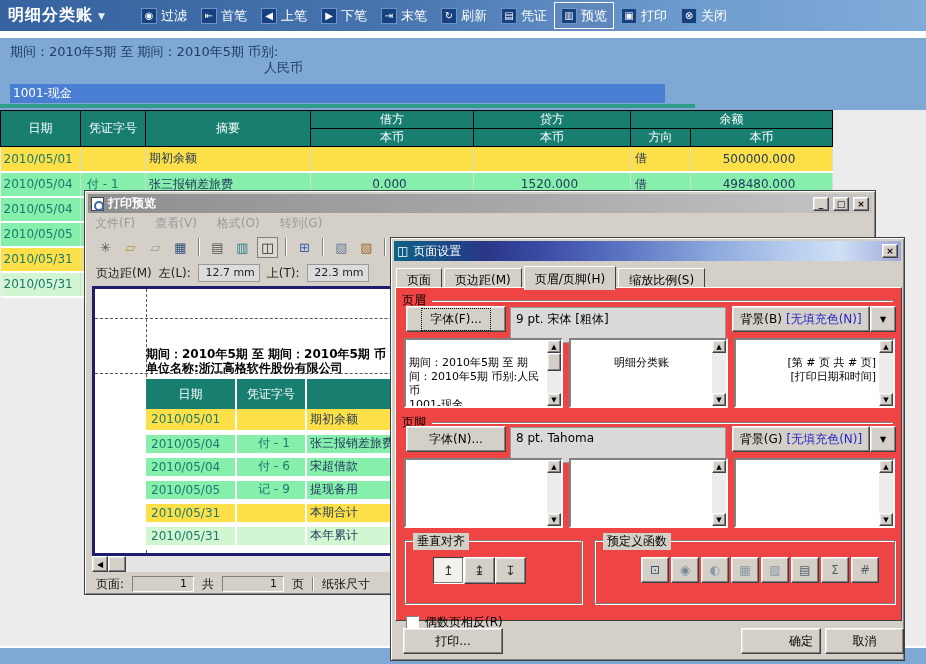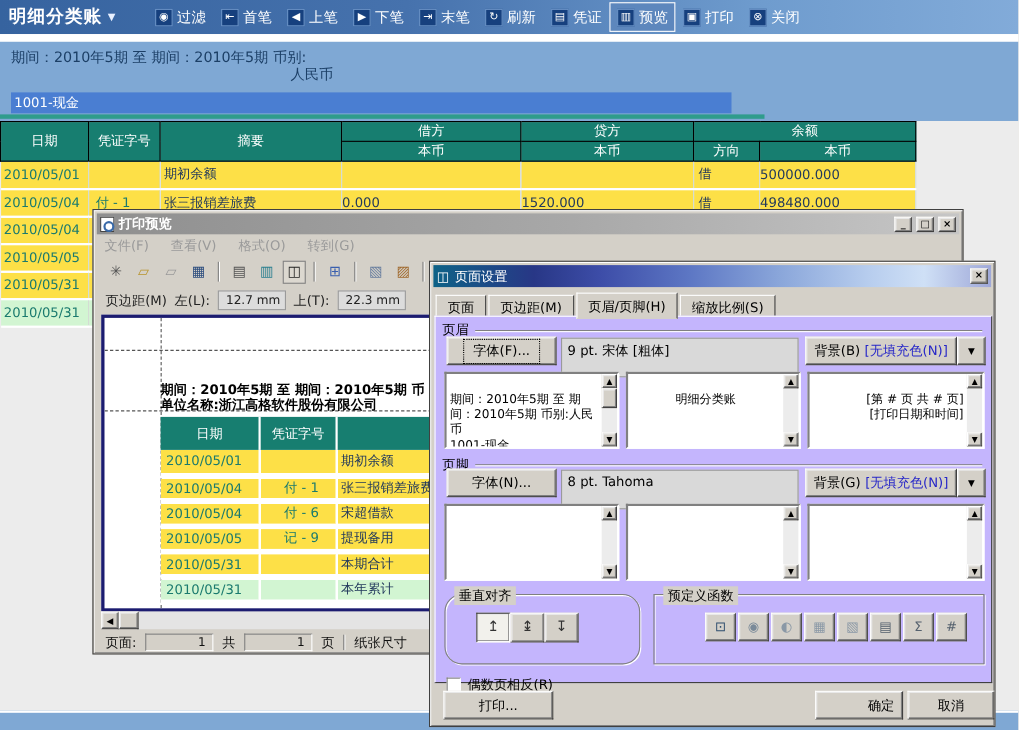--- a/index.html
+++ b/index.html
@@ -30,24 +30,24 @@
   .teal-strip { position:absolute; left:0; top:66px; width:695px; height:4px; background:#2f9c8c; }
 
   
   .ledger { position:absolute; left:0; top:110px; }
   table.lg { border-collapse:collapse; table-layout:fixed; width:832px; }
   table.lg th { background:#177e70; color:#fff; font-weight:normal; font-size:12px; border:1px solid #000; height:16px; }
   table.lg td { font-size:12px; height:25px; border-right:1px solid #d4dcd4; border-bottom:2px solid #ffffff; overflow:hidden; white-space:nowrap; }
   td.c-date { color:#1a7a6e; padding-left:3px; }
   td.c-vou  { color:#1a7a6e; padding-left:6px; }
   td.c-sum  { color:#22395c; padding-left:3px; }
-  td.c-num  { color:#22395c; text-align:left; padding-right:5px; }
+  td.c-num  { color:#22395c; text-align:center; padding-right:5px; }
   td.c-dir  { color:#22395c; padding-left:4px; }
   tr.row-yellow td { background:#fde047; }
-  tr.row-gray td   { background:#fde047; }
+  tr.row-gray td   { background:#86efac; }
   tr.row-green td  { background:#d2f5d2; }
 
   .bottom-strip { position:absolute; left:0; top:646px; width:926px; height:18px; background:#7fa8d4; border-top:2px solid #fff; }
 
   
   .btn3d { background:#d4d0c8; border:1px solid; border-color:#ffffff #404040 #404040 #ffffff;
     box-shadow:inset -1px -1px 0 #808080, inset 1px 1px 0 #e8e8e8;
     display:flex; align-items:center; justify-content:center; font-size:12px; color:#000; cursor:default; }
 
   
@@ -99,21 +99,21 @@
   .ps-title { position:absolute; left:3px; top:3px; right:3px; height:20px;
     background:linear-gradient(90deg,#0e6287 0%,#283786 18%,#3d4da8 30%,#5d77c4 46%,#8aa6da 62%,#b7cdee 78%,#cfe0f6 88%,#9fa8d8 100%);
     display:flex; align-items:center; gap:5px; padding:0 3px; }
   .ps-title .ttext { color:#fff; font-weight:normal; font-size:12px; flex:1; }
   .book-ico { color:#fff; font-size:12px; }
   .ps-tabs { position:absolute; left:5px; top:29px; height:22px; display:flex; align-items:flex-end; }
   .tab { padding:3px 10px 3px 10px; border:1px solid; border-color:#fff #404040 #d4d0c8 #fff; background:#d4d0c8;
     font-size:12px; margin-right:2px; height:21px; }
   .tab.active { height:24px; position:relative; top:1px; z-index:3; padding-top:4px; border-bottom:1px solid #d4d0c8;margin-top:40px; }
   .ps-page { position:absolute; left:4px; top:49px; width:507px; height:334px; border:1px solid;
-    border-color:#fff #404040 #404040 #fff; background:#c4b5fd; }
+    border-color:#fff #404040 #404040 #fff; background:#ef4444; }
 
   .grp-label { position:absolute; font-size:12px; color:#000; display:flex; align-items:center; gap:6px; }
   .grp-label .rule { height:2px; border-top:1px solid #808080; border-bottom:1px solid #fff; }
 
   .fontbtn { position:absolute; width:100px; height:26px; }
   .fontbtn .inner { border:1px dotted #000; padding:2px 8px; font-size:12px; }
   .fontfield { position:absolute; width:216px; height:36px; background:#d9d9d9; border:1px solid #9a9a9a;
     font-size:12px; padding:3px 0 0 5px; color:#000; }
   .bgbtn { position:absolute; width:138px; height:26px; gap:4px; font-size:12px; white-space:nowrap; overflow:hidden; }
   .bgbtn .lnk { color:#2626c8; }
@@ -486,21 +486,21 @@
       </div>
       <div class="ta" style="left:338px; top:170px; width:161px;">
         <span></span>
         <span class="sb">
           <span class="btn3d sbtn">▲</span>
           <span class="track"></span>
           <span class="btn3d sbtn">▼</span>
         </span>
       </div>
 
-      <div class="groupbox" style="left:8px; top:252px; width:178px; height:64px;border-radius:16px;">
+      <div class="groupbox" style="left:8px; top:252px; width:178px; height:64px;">
         <span class="legend">垂直对齐</span>
         <div style="position:absolute; left:28px; top:16px; display:flex;">
           <span class="btn3d va-btn pressed">↥</span>
           <span class="btn3d va-btn">↨</span>
           <span class="btn3d va-btn">↧</span>
         </div>
       </div>
 
       <div class="groupbox" style="left:198px; top:252px; width:301px; height:64px;">
         <span class="legend">预定义函数</span>

